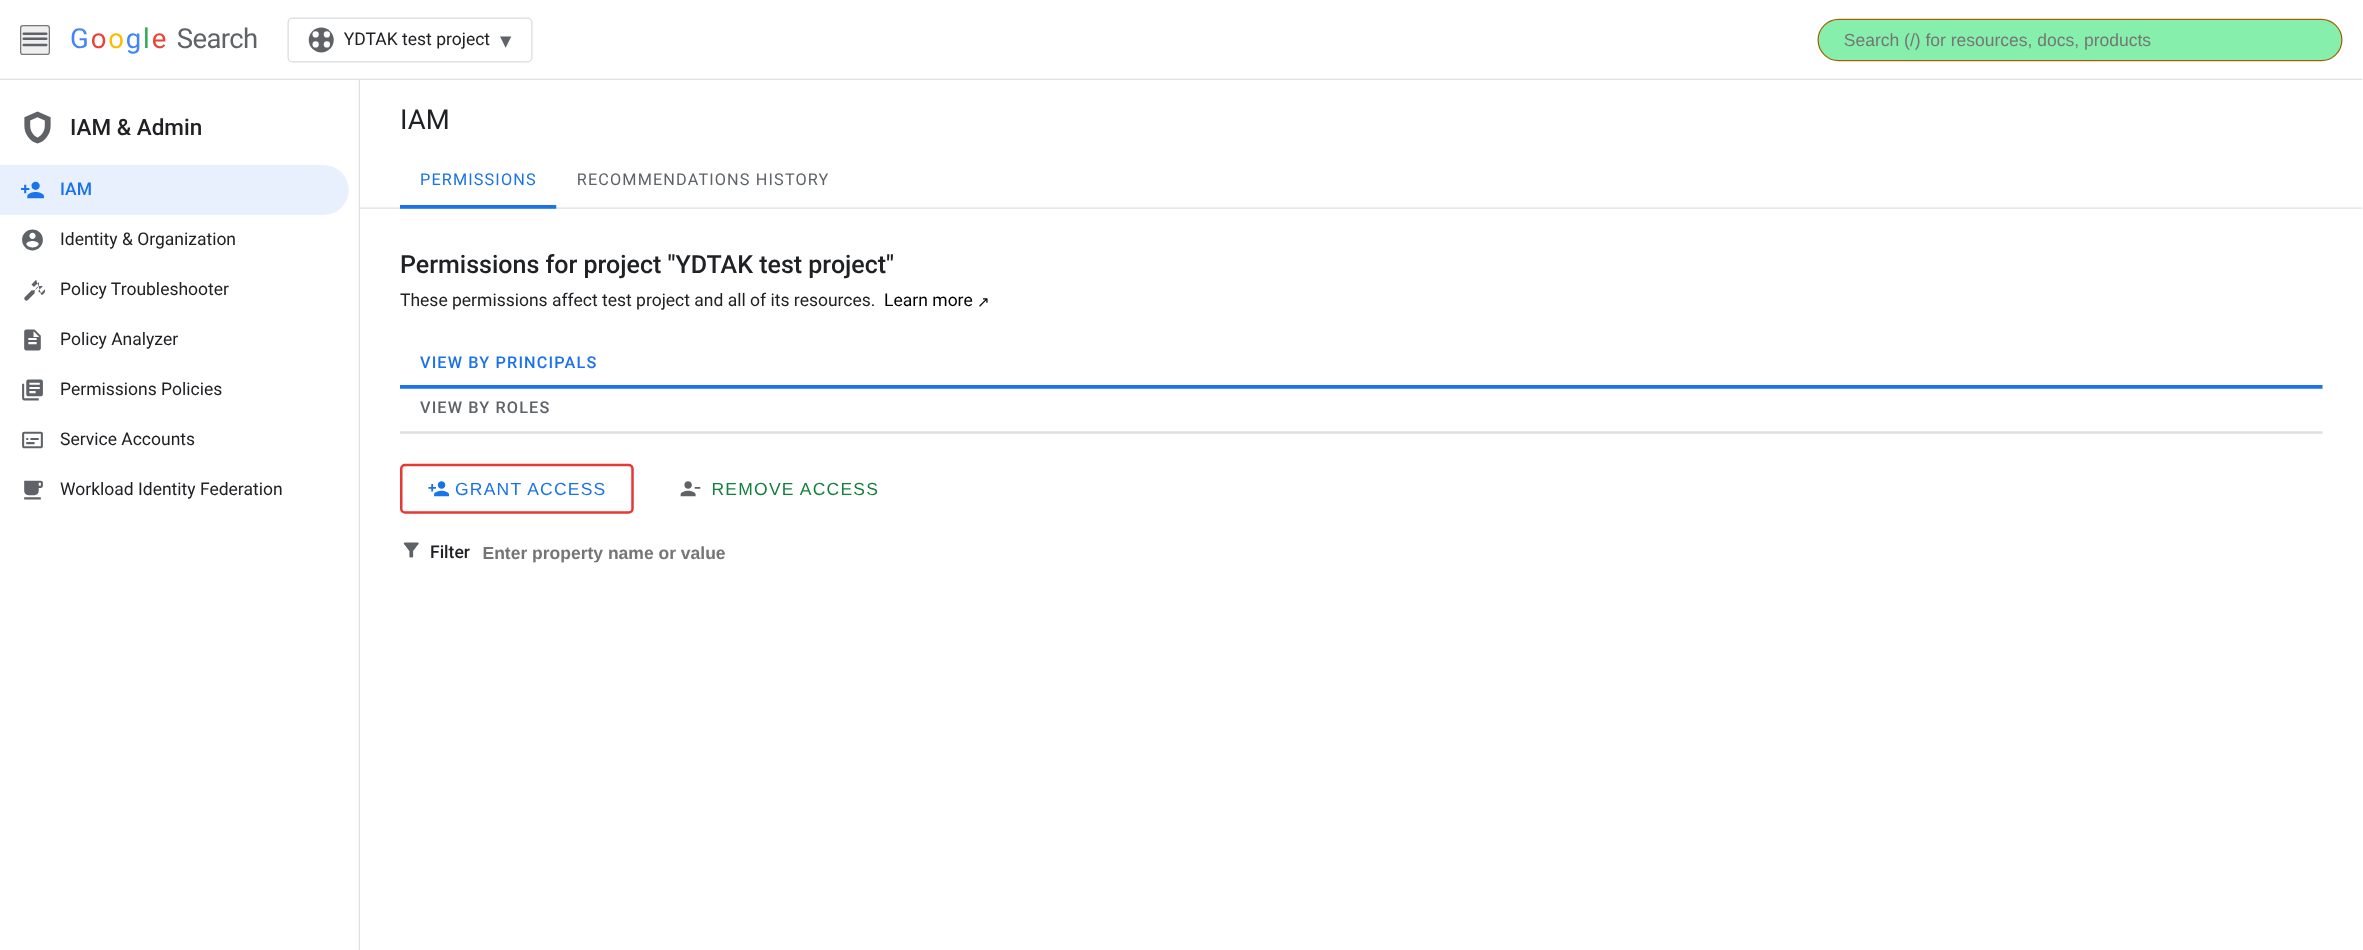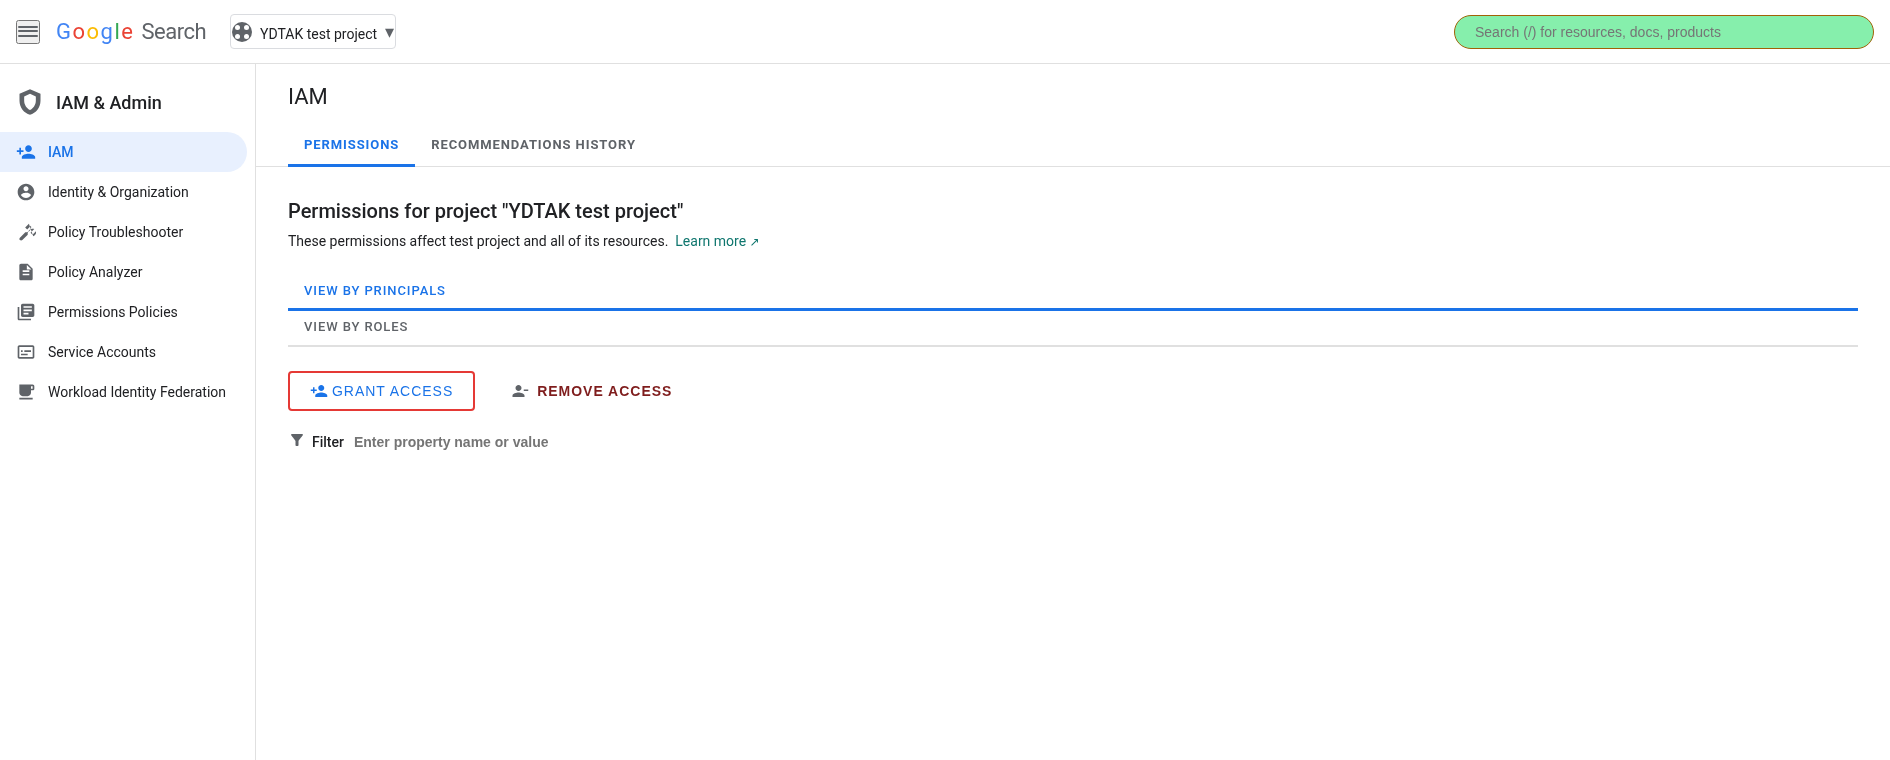--- a/index.html
+++ b/index.html
@@ -26,23 +26,23 @@
     }
     .logo-g { color: #4285f4; }
     .logo-o1 { color: #ea4335; }
     .logo-o2 { color: #fbbc04; }
     .logo-g2 { color: #4285f4; }
     .logo-l { color: #34a853; }
     .logo-e { color: #ea4335; }
     .logo-cloud { color: #5f6368; font-size: 22px; }
 
     .project-selector {
-      display: flex; align-items: flex-end; gap: 8px;
+      display: flex; align-items: center; gap: 8px;
       border: 1px solid #dadce0; border-radius: 4px;
-      padding: 6px 1px; cursor: pointer; margin-left: 8px;
+      padding: 6px 16px; cursor: pointer; margin-left: 8px;
     }
     .project-selector-icon {
       width: 20px; height: 20px; background: #5f6368; border-radius: 50%;
       display: flex; align-items: center; justify-content: center;
     }
     .project-selector-dots {
       display: grid; grid-template-columns: 1fr 1fr; gap: 3px; width: 14px; height: 14px;
     }
     .project-selector-dots span {
       width: 5px; height: 5px; background: #fff; border-radius: 50%;
@@ -60,21 +60,21 @@
     }
 
     
     .layout {
       display: flex;
       height: calc(760px - 64px);
     }
 
     
     .sidebar {
-      width: 256px;
+      width: 288px;
       border-right: 1px solid #e0e0e0;
       overflow-y: auto;
       padding-top: 12px;
       flex-shrink: 0;
     }
     .sidebar-header {
       display: flex; align-items: center; gap: 12px;
       padding: 12px 16px 16px;
     }
     .shield-svg { width: 28px; height: 28px; }
@@ -115,21 +115,21 @@
     }
 
     
     .tabs {
       display: flex; gap: 0;
       border-bottom: 1px solid #e0e0e0;
       padding: 0 32px;
     }
     .tab {
       padding: 12px 16px;
-      font-size: 13px; font-weight: 700; letter-spacing: 0.07em;
+      font-size: 13px; font-weight: 400; letter-spacing: 0.07em;
       cursor: pointer;
       color: #5f6368;
       text-transform: uppercase;
       border-bottom: 3px solid transparent;
       margin-bottom: -1px;
     }
     .tab.active {
       color: #1a73e8;
       border-bottom-color: #1a73e8;
     }
@@ -137,21 +137,21 @@
     .content {
       padding: 32px 32px 0;
     }
     .permissions-title {
       font-size: 20px; font-weight: 500; color: #202124; margin-bottom: 10px;
     }
     .permissions-desc {
       font-size: 14px; color: #202124; margin-bottom: 24px;
     }
     .permissions-desc a {
-      color: #0f766e; text-decoration: none;
+      color: #000000; text-decoration: none;
     }
     .ext-icon { font-size: 12px; vertical-align: middle; }
 
     
     .sub-tabs {
       display: flex; gap: 0;
       border-bottom: 2px solid #e0e0e0;
       margin-bottom: 24px;
       flex-direction: column;
     }
@@ -183,22 +183,22 @@
       color: #1a73e8;
       font-size: 14px; font-weight: 500; letter-spacing: 0.07em;
       cursor: pointer;
       text-transform: uppercase;
     }
     .btn-remove {
       display: flex; align-items: center; gap: 8px;
       padding: 9px 20px;
       border: none;
       background: #fff;
-      color: #7f1d1d;
-      font-size: 14px; font-weight: 700; letter-spacing: 0.07em;
+      color: #15803d;
+      font-size: 14px; font-weight: 400; letter-spacing: 0.07em;
       cursor: pointer;
       text-transform: uppercase;
     }
 
     
     .filter-row {
       display: flex; align-items: center; gap: 10px;
     }
     .filter-icon-label {
       display: flex; align-items: center; gap: 6px;

